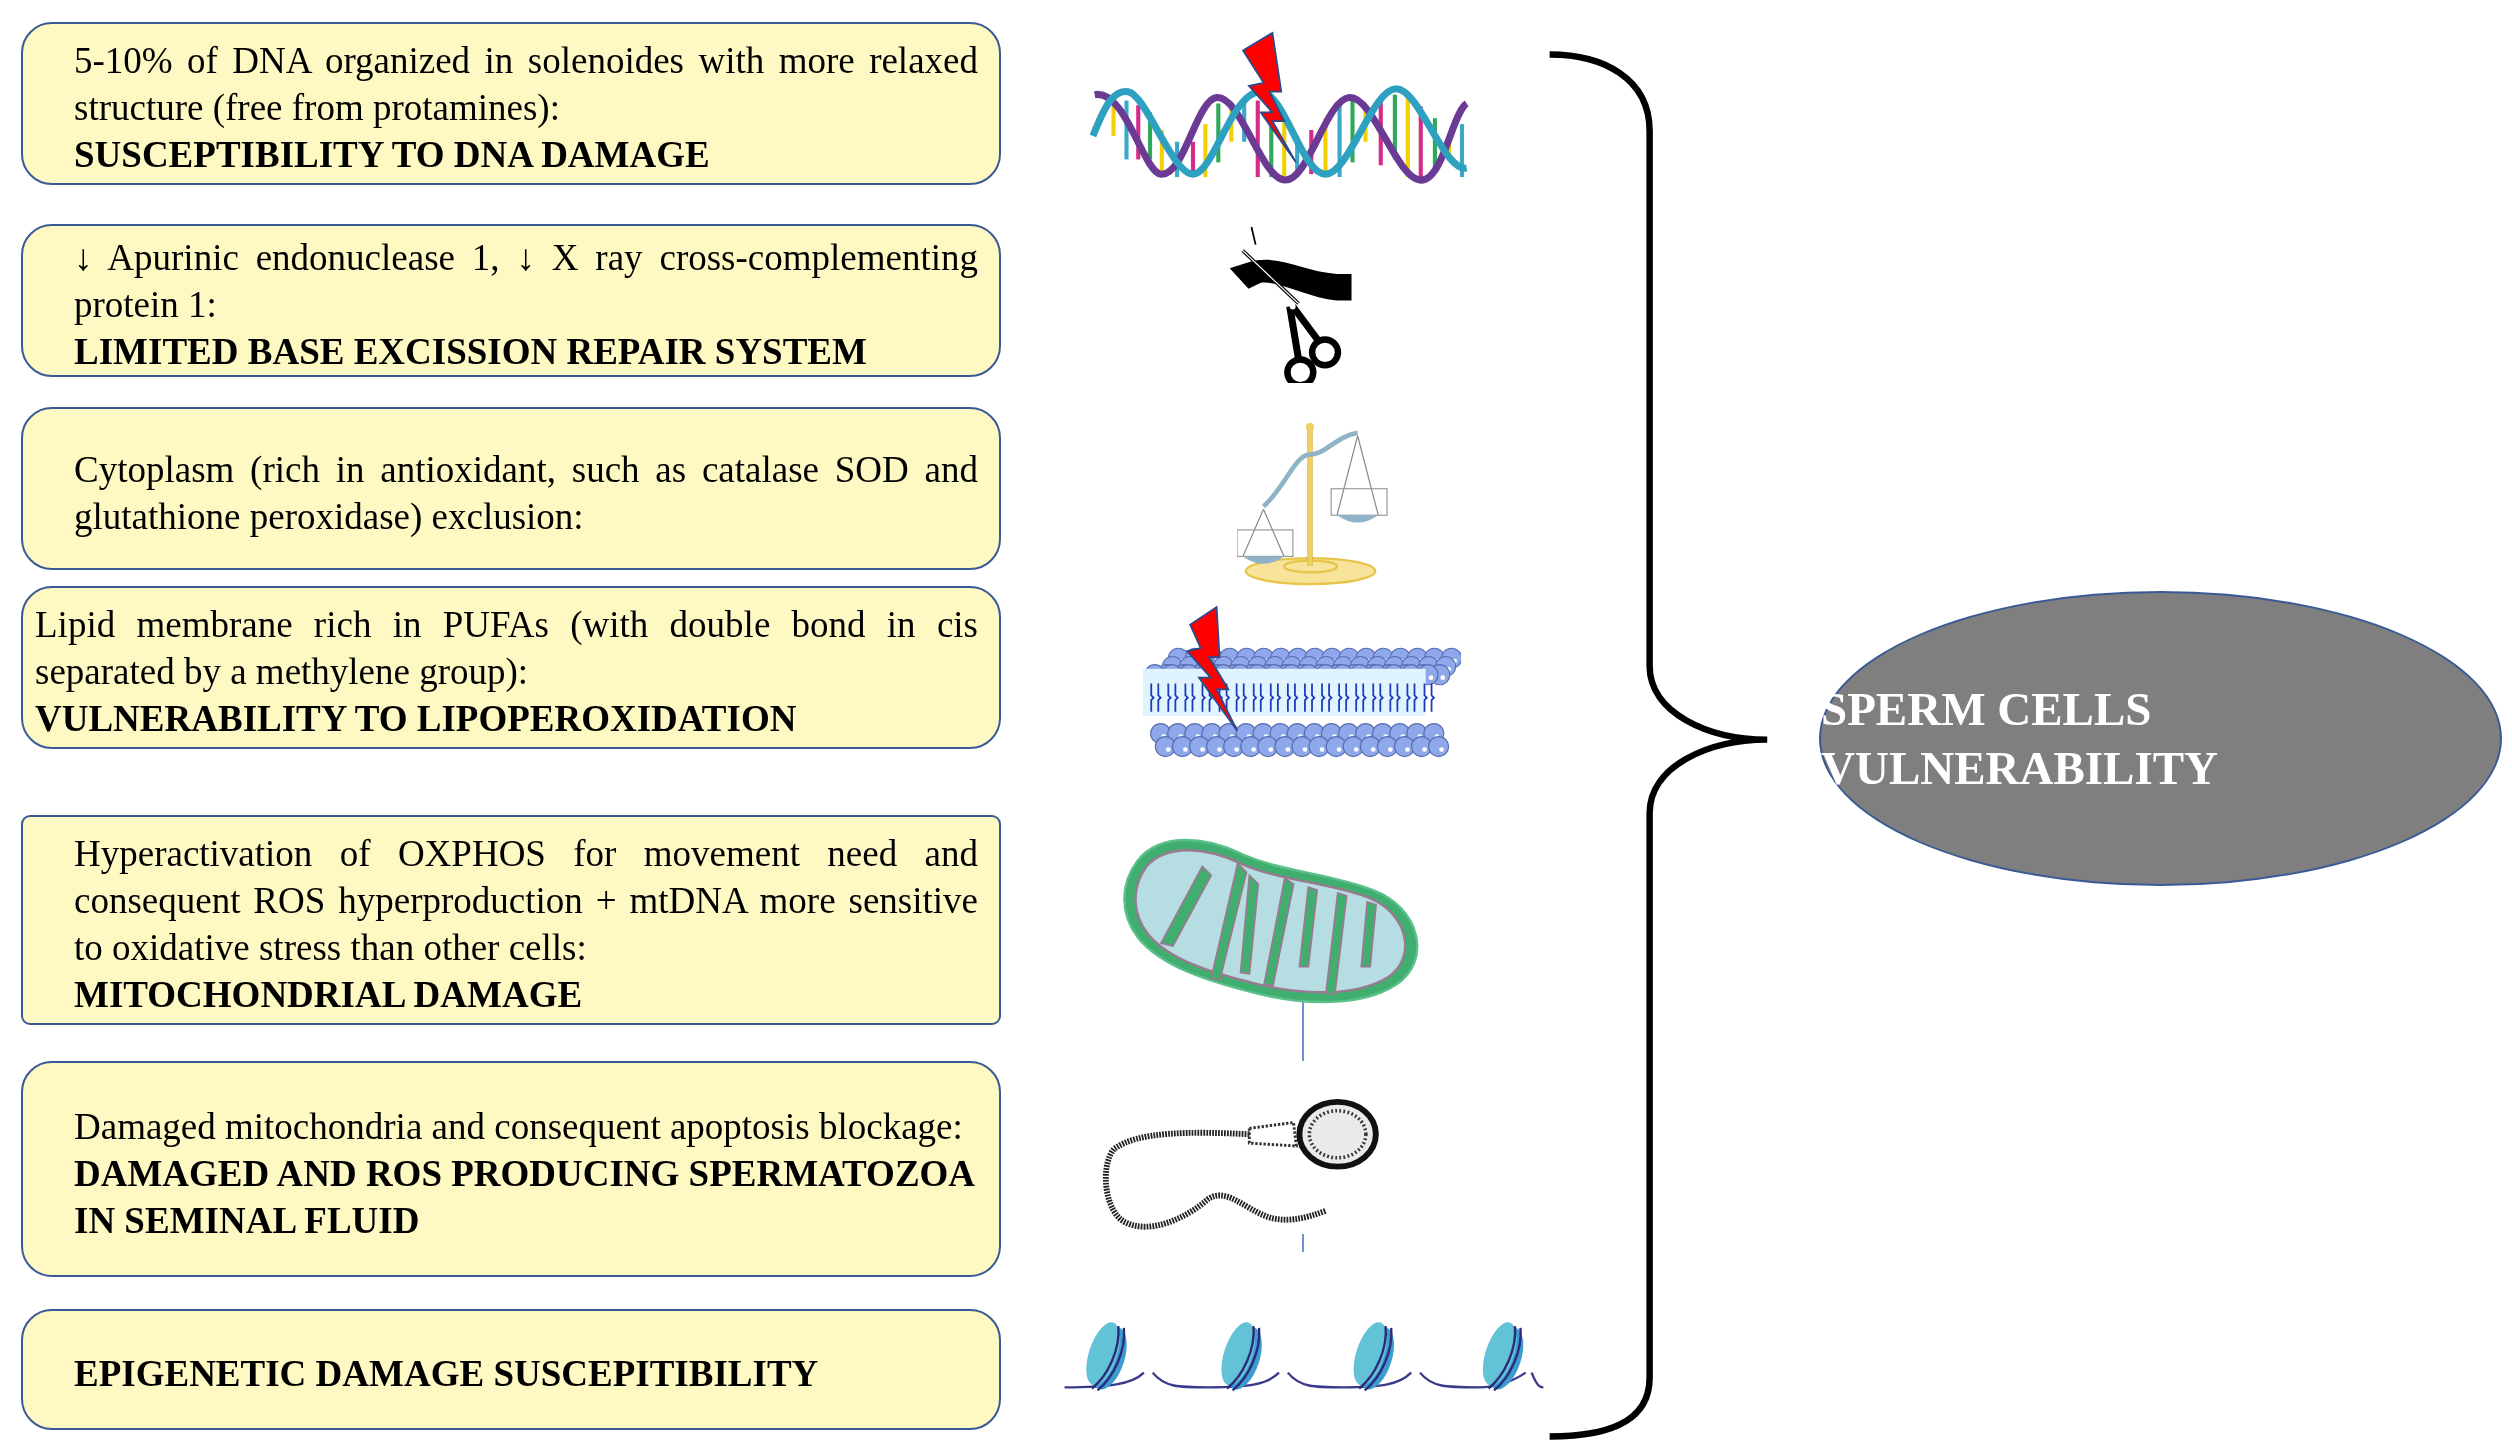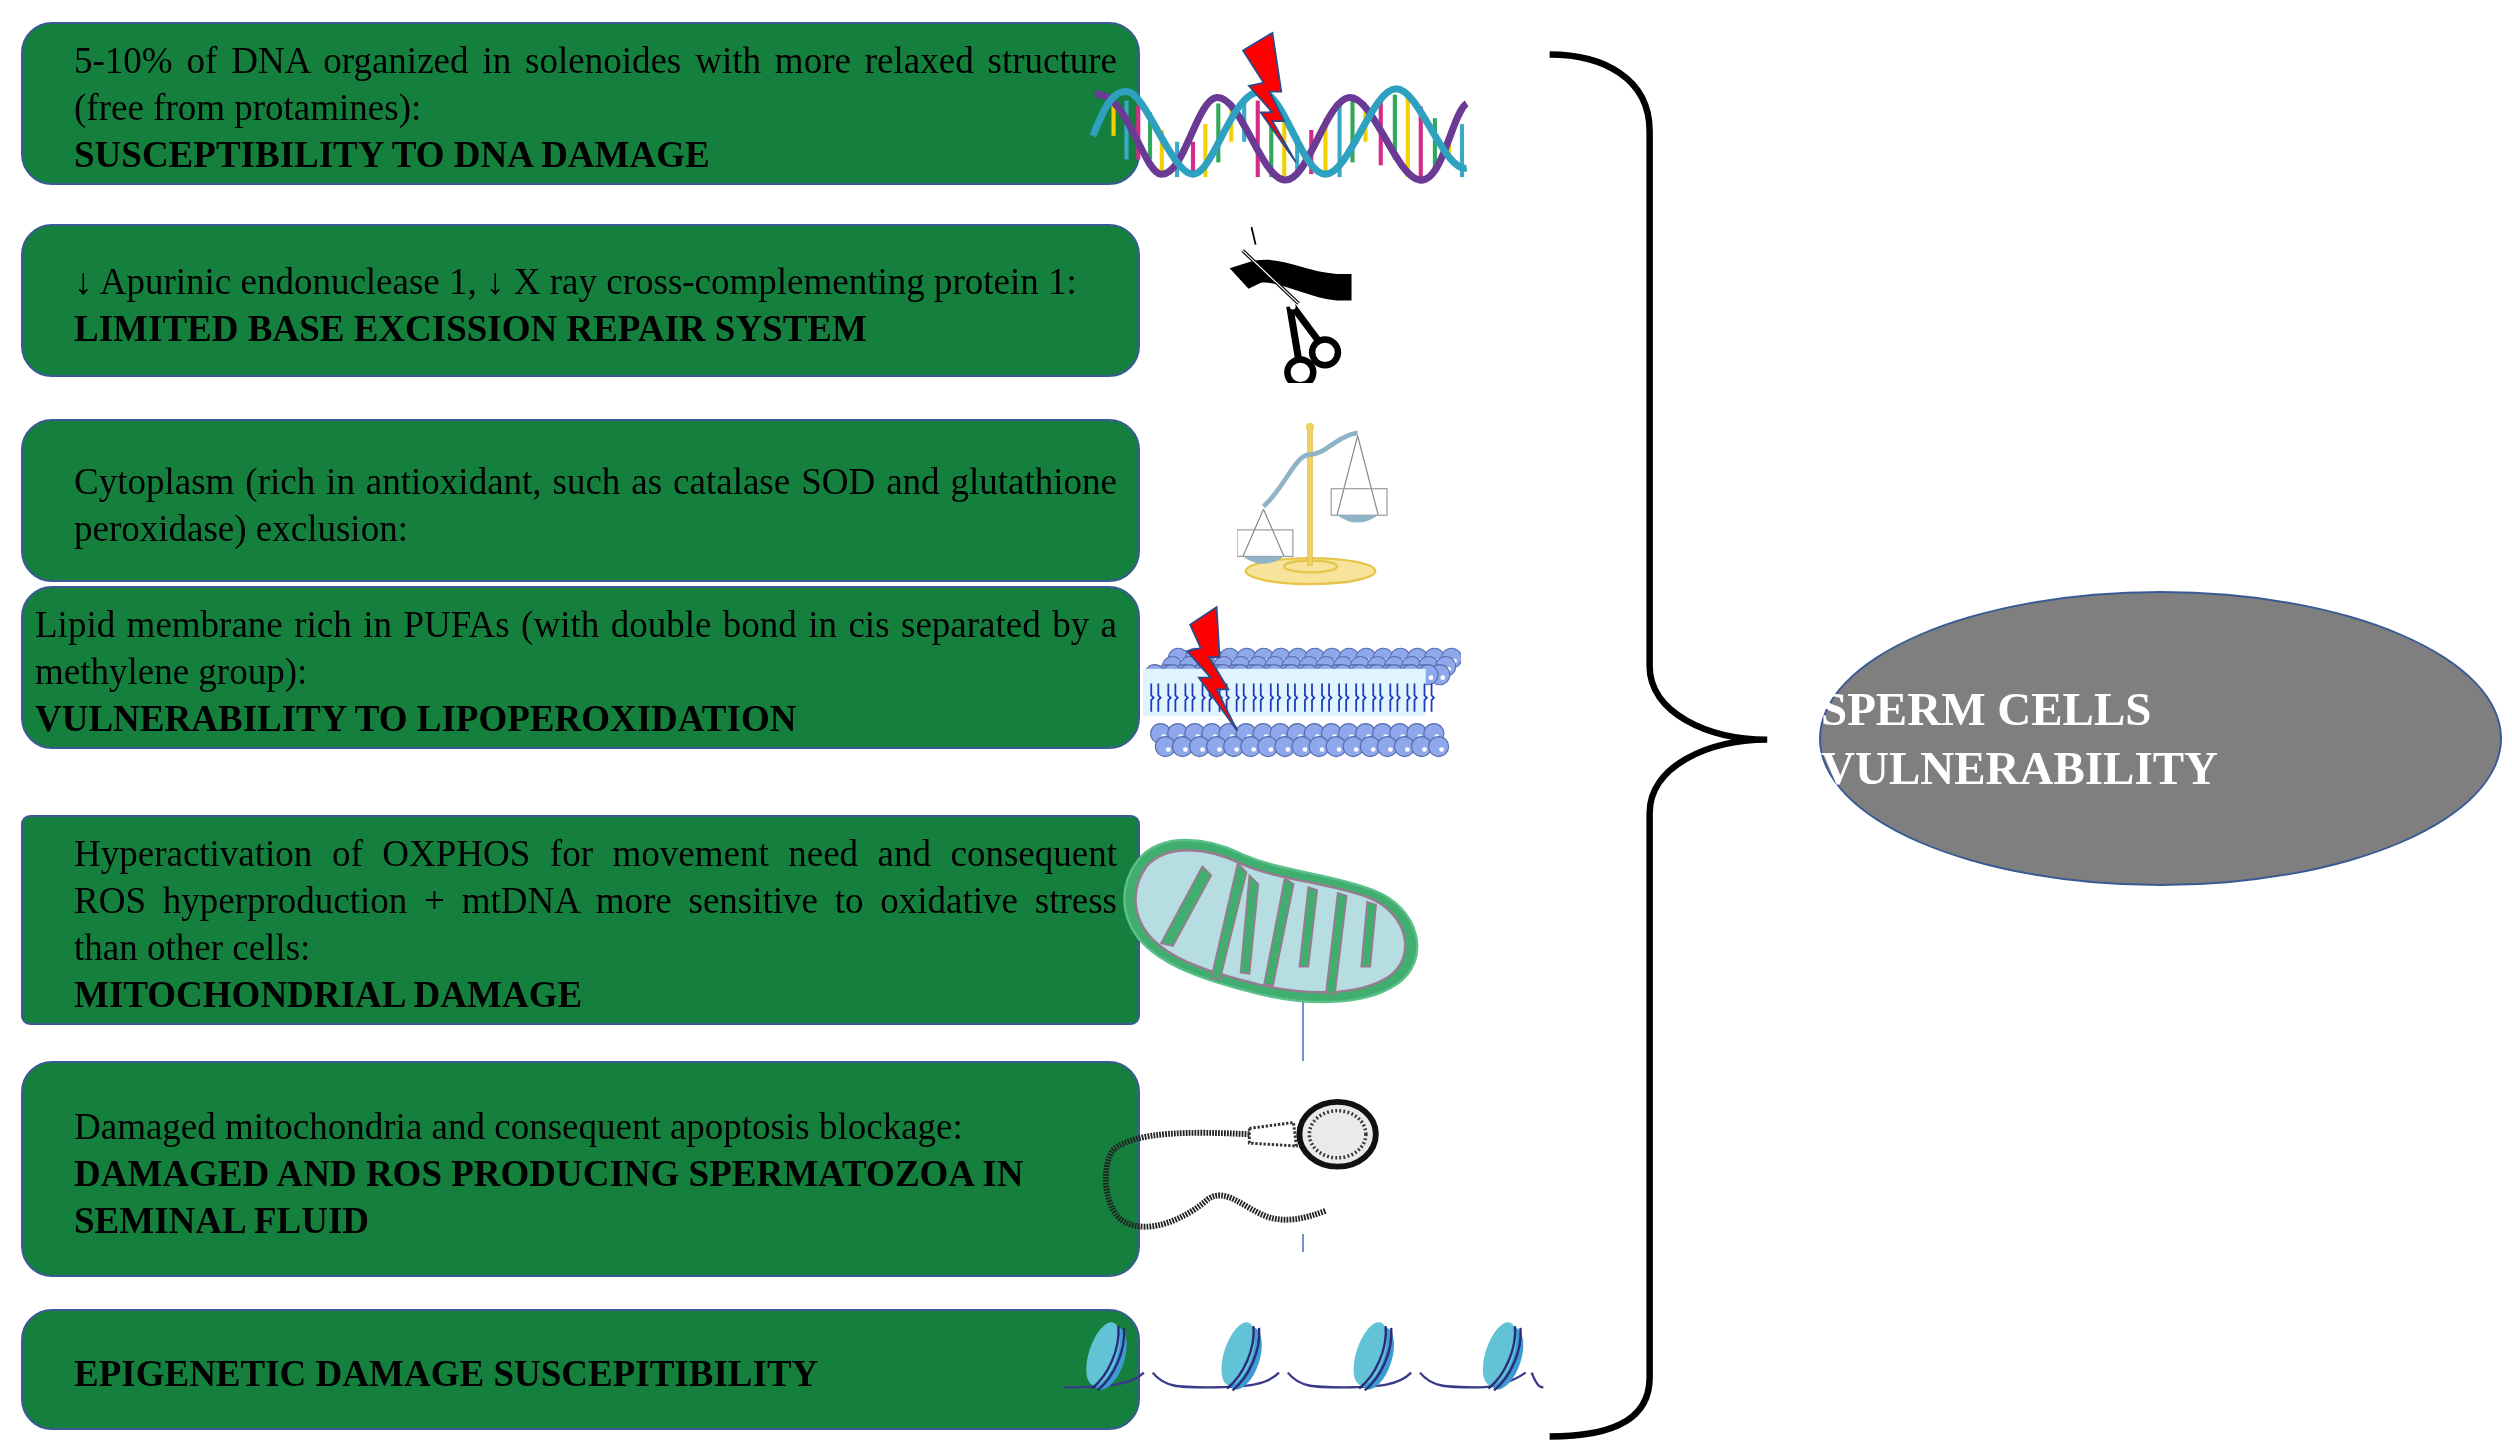--- a/index.html
+++ b/index.html
@@ -1,29 +1,29 @@
 <!DOCTYPE html>
 <html style="font-size:9.4px"><head>
 <meta charset="utf-8">
 <style>
   html, body { margin: 0; padding: 0; background: #ffffff; }
   body { width: 2512px; height: 1451px; position: relative; overflow: hidden;
          font-family: "Liberation Serif", "DejaVu Serif", serif; color: #000; }
   .box {
-    position: absolute; left: 21px; width: 1119px;
-    background: #15803d; border: 2.9px solid #3a5a95; border-radius: 31px;
+    position: absolute; left: 21px; width: 980px;
+    background: #fef9c3; border: 2.9px solid #3a5a95; border-radius: 31px;
     box-sizing: border-box; padding: 8.2px 21px 0 51px;
     display: flex; flex-direction: column; justify-content: center;
     font-size: 37px; line-height: 47px; font-family: Liberation Serif, serif;
   }
   .box .desc { text-align: justify; text-align-last: left; }
   .box .title { font-weight: bold; letter-spacing: 0px; }
   #b0 { top: 22.4px;   height: 163px; }
   #b1 { top: 224px;  height: 153px; }
-  #b2 { top: 419px;  height: 163px; }
+  #b2 { top: 407px;  height: 163px; }
   #b3 { top: 586px; height: 163px; padding-left: 12px; }
   #b4 { top: 815px; height: 210px; border-radius: 9px; }
   #b5 { top: 1061px; height: 216px; }
   #b6 { top: 1309px; height: 121px; }
   .icon-wrap { position: absolute; }
   .brace { position: absolute; left: 1532px; top: 0; width: 247px; height: 1451px; }
   .ellipse {
     position: absolute; left: 1819px; top: 591px; width: 683px; height: 295px;
     border-radius: 50%; background: #7f7f7f; border: 2.4px solid #3a5a95;
     box-sizing: border-box; display: flex; flex-direction: column;

